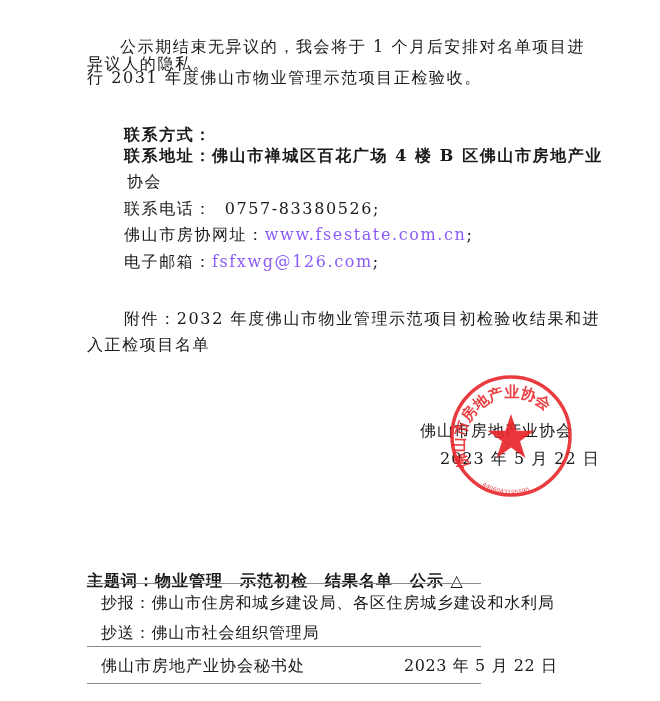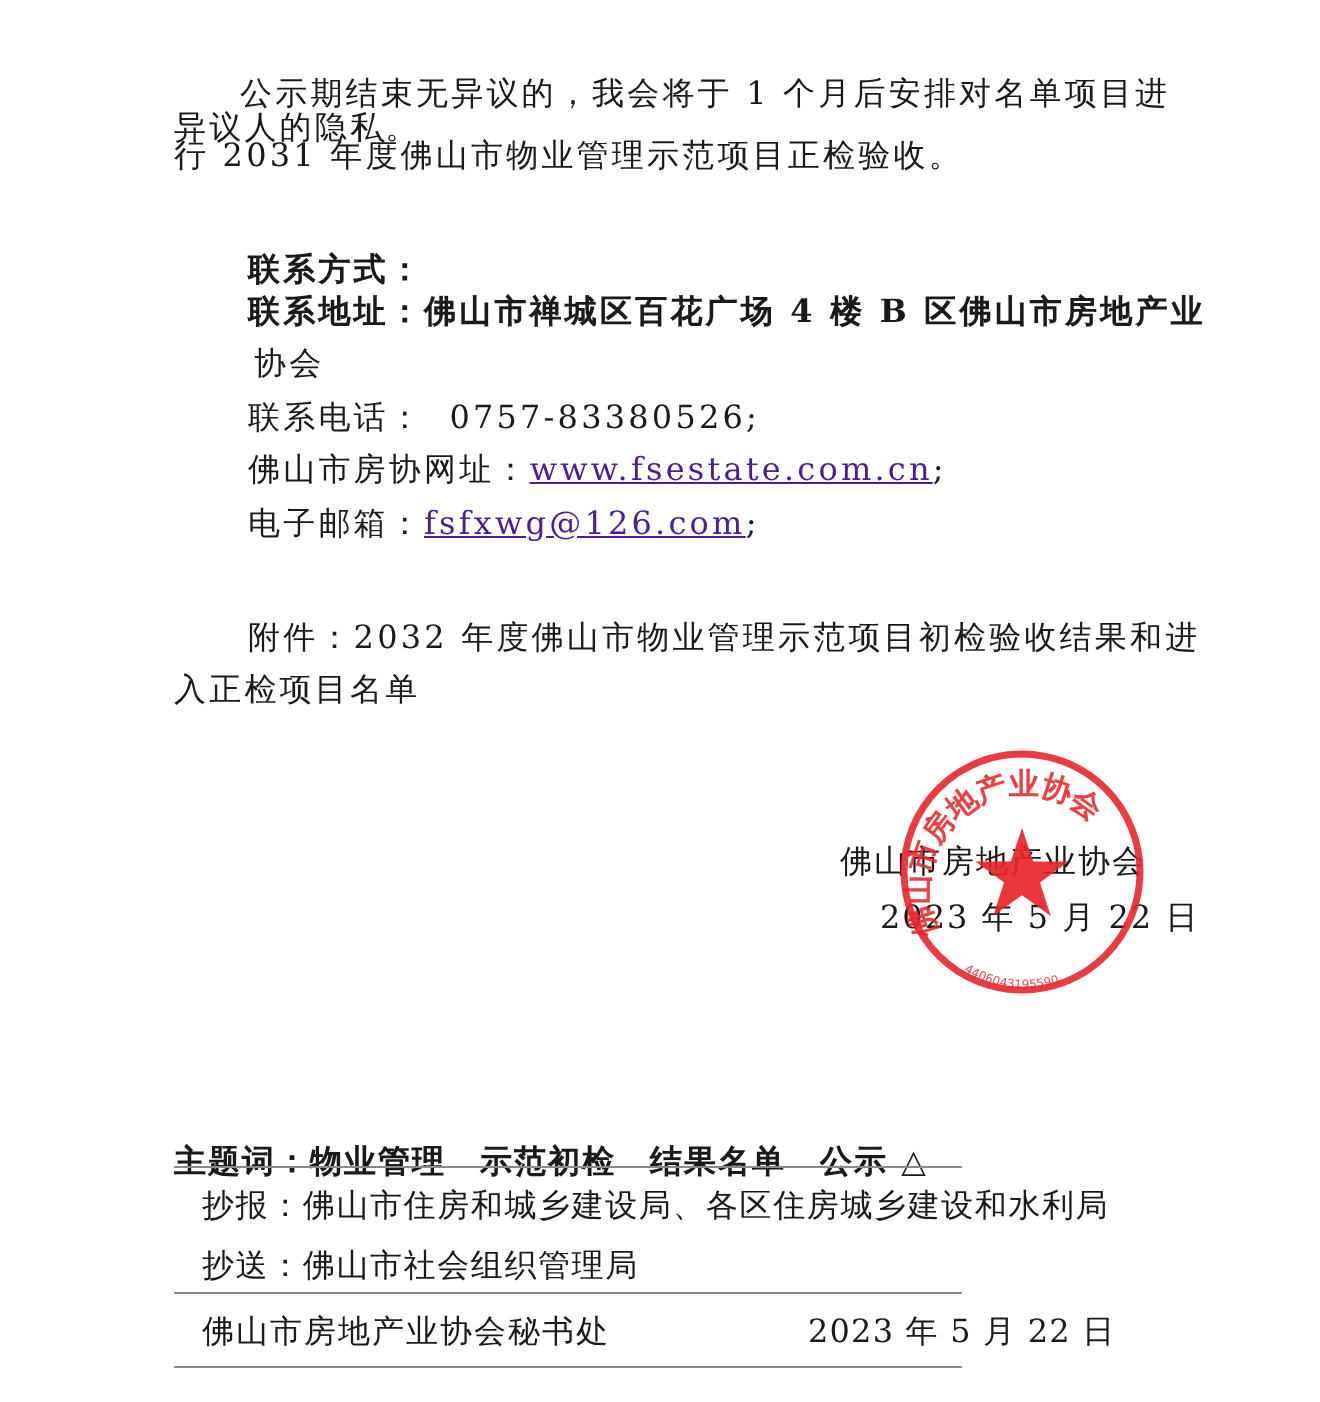--- a/index.html
+++ b/index.html
@@ -6,21 +6,21 @@
   body {
     width: 660px; height: 701px; position: relative; overflow: hidden;
     font-family: "DejaVu Serif", "Liberation Serif", serif;
     color: #1a1a1a;
   }
   .line {
     position: absolute; font-size: 16px; line-height: 20px; white-space: nowrap;
     letter-spacing: 1.6px;
   }
   .bold { font-weight: bold; font-family: "DejaVu Sans", "Liberation Sans", sans-serif; margin-top: 10px; }
-  .link { text-decoration: underline; color: #4c1d95; }
+  .link { color: #8b5cf6; }
   .rule { position: absolute; left: 87px; width: 394px; height: 1px; background: #8a8a8a; }
   .stamp {
     position: absolute; left: 449px; top: 374px; width: 124px; height: 124px;
   }
   .sig { position: absolute; font-size: 16px; line-height: 20px; letter-spacing: 1px; white-space: nowrap; }
 </style>
 </head>
 <body>
 
 <div class="line" style="left:87px; top:6px;margin-top:48px;">异议人的隐私。</div>

